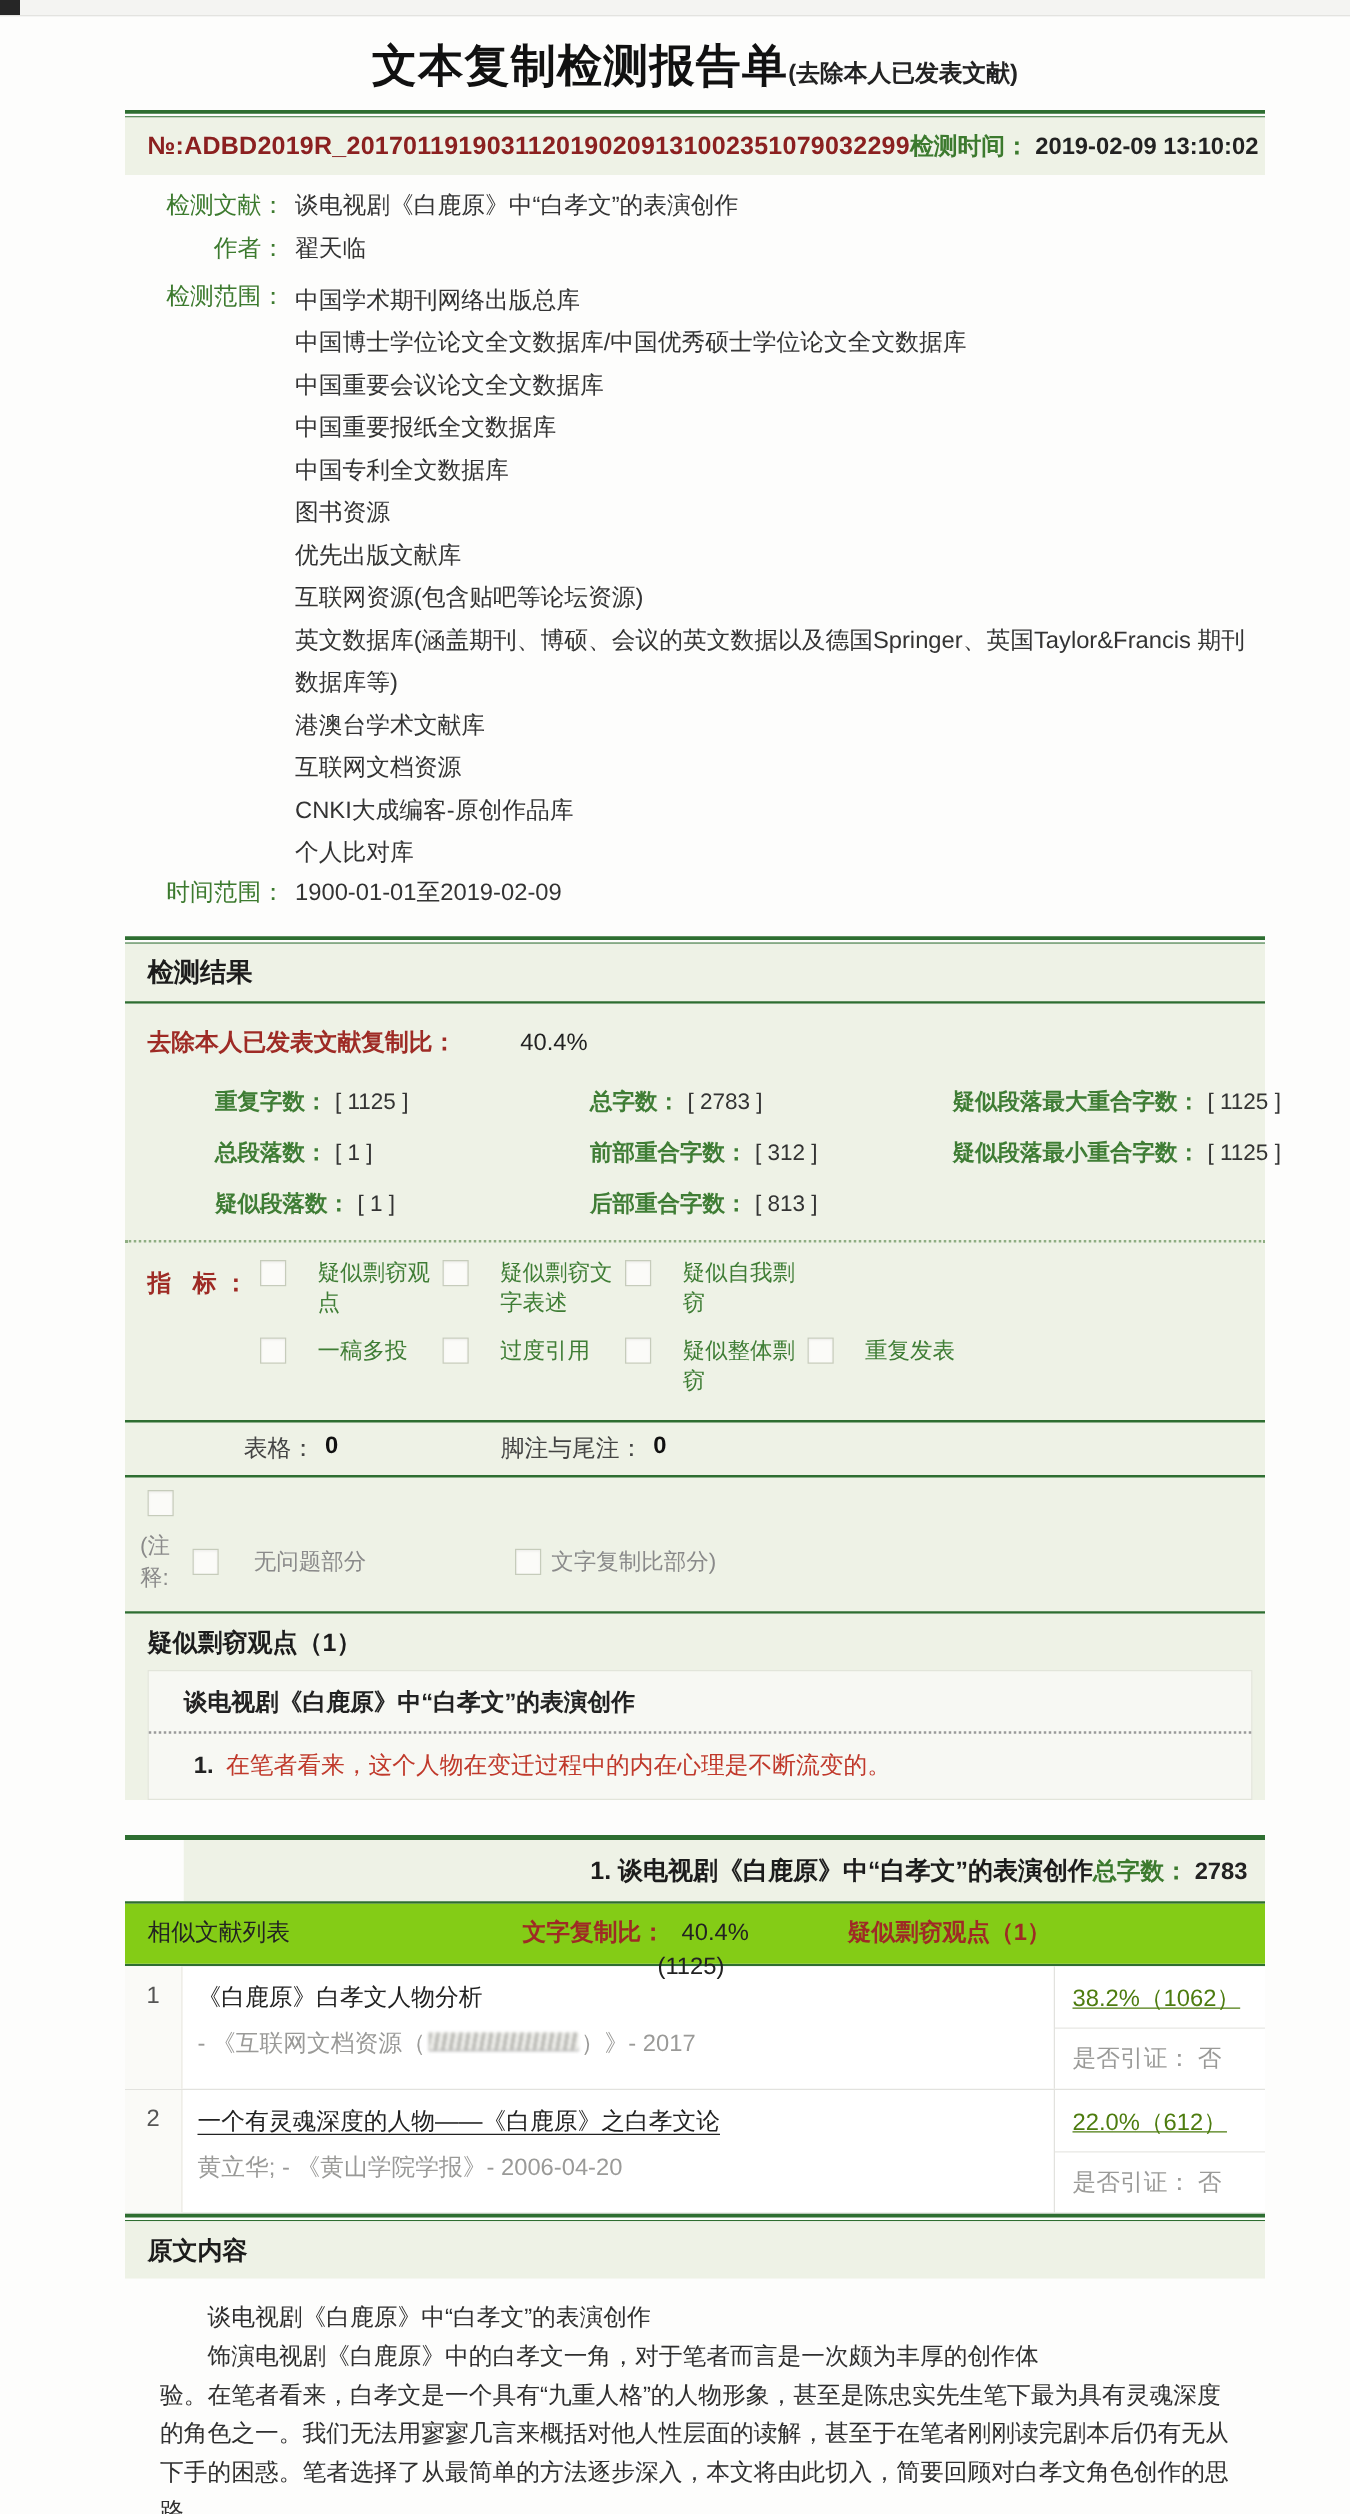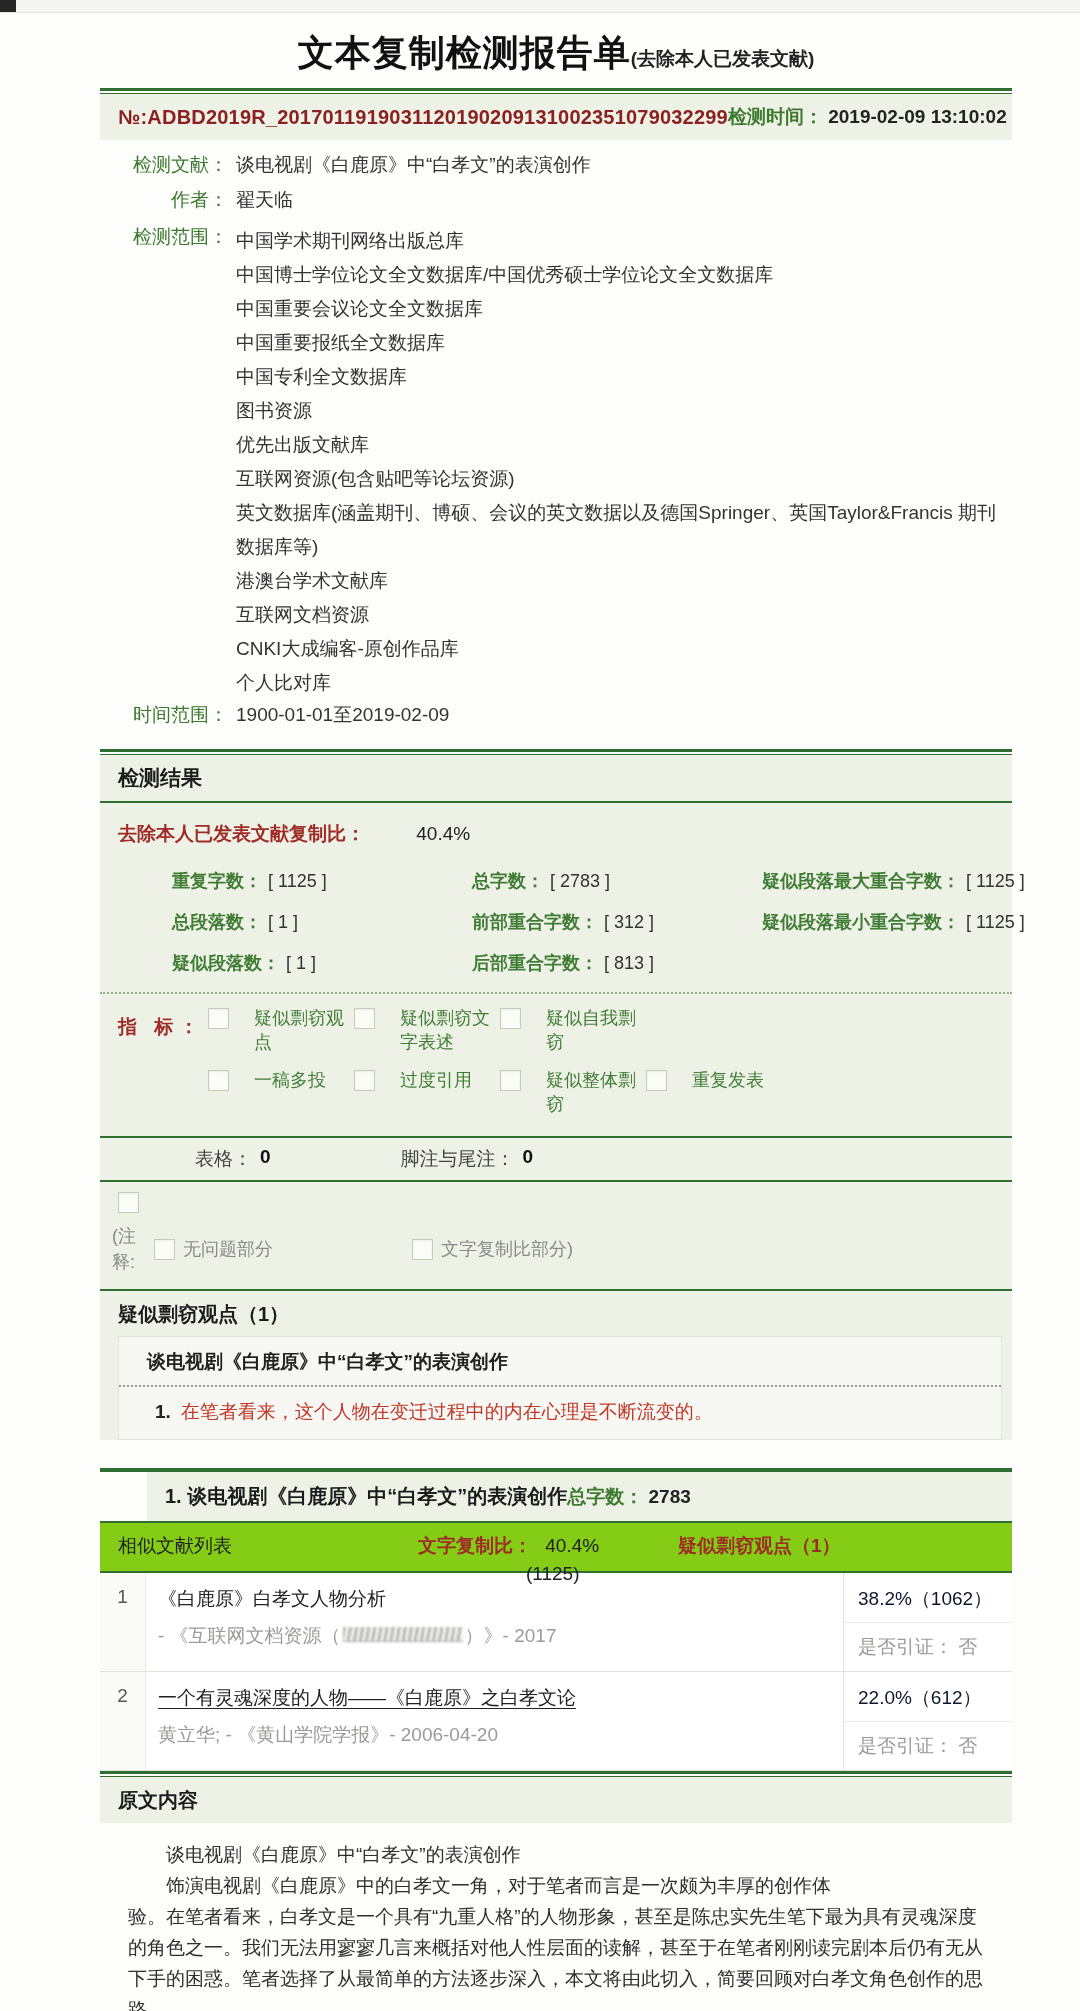--- a/index.html
+++ b/index.html
@@ -66,33 +66,33 @@
   .tf-label { color:#444; }
   .tf-value { color:#111; font-weight:bold; margin-left:8px; }
   .tf-gap { width:130px; }
 
   .note-area { padding:6px 0 14px 12px; color:#8a8a8a; font-size:18px; }
   .stray-box { margin:4px 0 10px 6px; }
   .note-flex { display:flex; align-items:center; }
   .note-prefix { width:42px; flex:0 0 42px; line-height:26px; }
   .note-item { display:flex; align-items:center; margin-right:8px; }
   .note-item .checkbox { margin-top:0; }
-  .note-item-1 { width:250px; }
+  .note-item-1 { width:250px;gap:20px; }
 
   
   .views-header { padding:10px 0 8px 18px; font-size:20px; font-weight:bold; color:#1c1c1c; }
   .views-box { background:#f7f8f3; margin:0 10px 14px 18px; border:1px solid #e2e5da; }
   .views-doc-title { font-size:19px; font-weight:bold; color:#222; padding:12px 0 10px 28px; border-bottom:2px dotted #9a9a9a; }
   .views-item { padding:12px 0 14px 36px; font-size:19px; }
   .views-item-num { color:#222; font-weight:bold; margin-right:10px; }
   .views-item-text { color:#c0392b; }
   .white-gap { height:14px; background:#fdfdfc; }
 
   
-  .detail-title-row { display:flex; justify-content:flex-start; align-items:center; padding:11px 14px 11px 18px;margin-left:47px; }
+  .detail-title-row { display:flex; justify-content:flex-end; align-items:center; padding:11px 14px 11px 18px;margin-left:47px; }
   .detail-title { font-size:20px; font-weight:bold; color:#1c1c1c; }
   .detail-words { font-size:19px; white-space:nowrap; }
   .sim-header { display:flex; background:#84cc16; padding:10px 0 12px 18px; font-size:19px; position:relative; }
   .sim-header-left { width:300px; color:#222; }
   .sim-header-mid { width:260px; position:relative; }
   .red-label { color:#9e2b25; font-weight:bold; }
   .mid-value { color:#222; margin-left:8px; }
   .mid-count { position:absolute; left:108px; top:30px; color:#222; background:transparent; z-index:3; font-size:19px; }
   .sim-header-right { color:#9e2b25; font-weight:bold; }
 
@@ -101,21 +101,21 @@
   .src-main { flex:1; display:flex; border-right:1px solid #e2e2de; }
   .src-num { width:46px; flex:0 0 46px; text-align:center; padding-top:13px; color:#555; background:#fafaf7; border-right:1px solid #eceae4; }
   .src-body { padding:13px 10px 10px 12px; flex:1; }
   .src-title { color:#222; line-height:26px; }
   .src-title.underlined { text-decoration:underline; text-underline-offset:4px; }
   .src-sub { color:#9a9a98; margin-top:12px; line-height:24px; }
   .redacted { display:inline-block; width:120px; height:15px; vertical-align:baseline; margin:0 2px;
       background:repeating-linear-gradient(100deg,#b9b9b4 0 3px,#f2f2ee 3px 6px);
       filter:blur(1.2px); border-bottom:1px solid #aaa; }
   .src-side { width:168px; flex:0 0 168px; display:flex; flex-direction:column; }
-  .src-ratio { padding:13px 0 10px 14px; color:#0f172a; border-bottom:1px solid #e8e8e4; flex:1; }
+  .src-ratio { padding:13px 0 10px 14px; color:#4d7c0f; border-bottom:1px solid #e8e8e4; flex:1;text-decoration:underline; }
   .src-cited { padding:11px 0 11px 14px; color:#9a9a98; flex:1; }
 
   
   .orig-header { padding:10px 0 9px 18px; font-size:20px; font-weight:bold; color:#1c1c1c; }
   .orig-content { background:#fdfdfc; padding:16px 24px 34px 28px; font-size:19px; line-height:31px; color:#2f2f2f; }
   .para { margin:0; }
   .para.indent { text-indent:2em; }
   .seg-n { color:#2f2f2f; }
 </style>
 </head>

